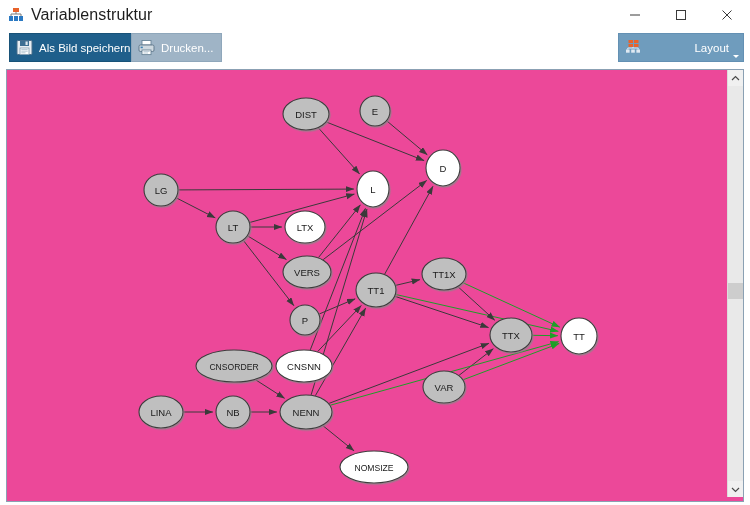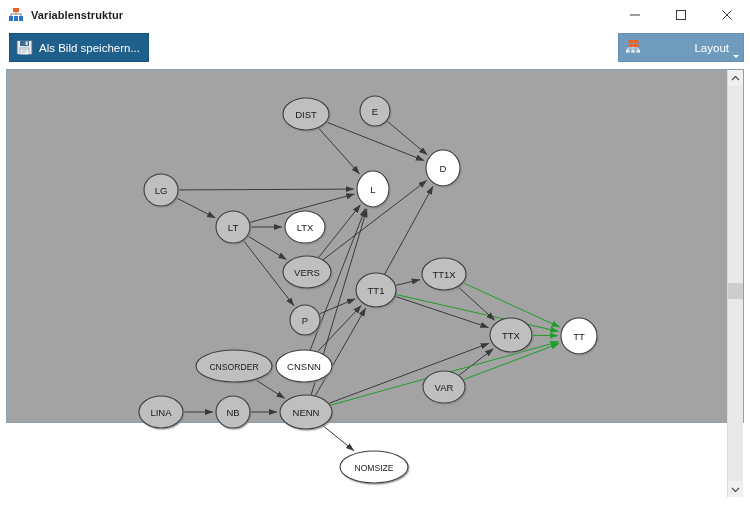--- a/index.html
+++ b/index.html
@@ -12,21 +12,21 @@
   #app{position:relative;width:750px;height:505px;background:#ffffff;}
 
   
   .titlebar{
     position:absolute;left:0;top:0;width:750px;height:30px;
     background:#ffffff;
     display:flex;align-items:center;
   }
   .title-icon{width:16px;height:16px;margin-left:8px;margin-right:7px;flex:0 0 auto;position:relative;}
   .title-text{
-    font-size:11px;color:#1d1d1d;letter-spacing:.1px;font-weight:bold;
+    font-size:16px;color:#1d1d1d;letter-spacing:.1px;
   }
   .win-buttons{position:absolute;right:0;top:0;height:30px;display:flex;}
   .win-btn{
     width:46px;height:30px;display:flex;align-items:center;justify-content:center;
     color:#3a3a3a;font-size:13px;line-height:1;
   }
   .win-btn svg{display:block;}
 
   
   .toolbar{
@@ -55,22 +55,22 @@
   }
   .tb-ico{width:19px;height:19px;margin-right:5px;flex:0 0 auto;position:relative;}
   .tb-caret{
     position:absolute;right:4px;bottom:3px;width:0;height:0;
     border-left:3px solid transparent;border-right:3px solid transparent;
     border-top:3px solid #ffffff;
   }
 
   
   .canvas-frame{
-    position:absolute;left:6px;top:69px;width:738px;height:354px;
-    border:1px solid #8ba0b3;background:#a3a3a3;box-sizing:border-box;
+    position:absolute;left:6px;top:69px;width:738px;height:433px;
+    border:1px solid #8ba0b3;background:#ec4899;box-sizing:border-box;
   }
   .canvas-inner{
     position:absolute;left:0;top:0;width:720px;height:427px;overflow:hidden;
   }
   .graph-svg{display:block;}
 
   
   .vscroll{
     position:absolute;right:0;top:0;width:16px;height:427px;
     background:#f0f0f0;border-left:1px solid #dcdcdc;box-sizing:border-box;
@@ -140,20 +140,32 @@
           <rect x="2" y="2.5" width="15" height="14" rx="1" fill="#e9eef2" stroke="#4a6e8a" stroke-width="1"></rect>
           <rect x="5" y="2.5" width="9" height="5.5" fill="#3f6f93"></rect>
           <rect x="10.5" y="3.5" width="2.2" height="3.5" fill="#dfe8ee"></rect>
           <rect x="5" y="10" width="9" height="6.5" fill="#ffffff" stroke="#7f9bb0" stroke-width="0.8"></rect>
           <path d="M6.3 11.6 H12.7 M6.3 13.2 H12.7 M6.3 14.8 H10.5" stroke="#97b0c2" stroke-width="0.7"></path>
         </svg>
       </span>
       <span>Als Bild speichern...</span>
     </div>
 
+    <div class="tb-btn tb-secondary">
+      <span class="tb-ico">
+        <svg width="19" height="19" viewBox="0 0 19 19">
+          <rect x="5" y="2.5" width="9" height="4.5" fill="#ffffff" stroke="#6b8699" stroke-width="0.9"></rect>
+          <rect x="2" y="7" width="15" height="6.5" rx="1.4" fill="#cfd9e0" stroke="#5a7386" stroke-width="0.9"></rect>
+          <rect x="3.6" y="8.6" width="2.2" height="1.6" fill="#3f7fb0"></rect>
+          <rect x="5" y="12" width="9" height="4.6" fill="#ffffff" stroke="#6b8699" stroke-width="0.9"></rect>
+          <path d="M6.4 13.4 H12.6 M6.4 15 H11" stroke="#9db4c4" stroke-width="0.7"></path>
+        </svg>
+      </span>
+      <span>Drucken...</span>
+    </div>
 
     <div class="tb-btn tb-layout">
       <span class="tb-ico">
         <svg width="19" height="19" viewBox="0 0 19 19">
           <rect x="4.5" y="2" width="4.5" height="3" fill="#e8622a"></rect>
           <rect x="10" y="2" width="4.5" height="3" fill="#e8622a"></rect>
           <rect x="4.5" y="6" width="4.5" height="3" fill="#e8622a"></rect>
           <rect x="10" y="6" width="4.5" height="3" fill="#e8622a"></rect>
           <rect x="2" y="11.5" width="3.6" height="3.2" fill="#dfe9f2"></rect>
           <rect x="7.2" y="11.5" width="3.6" height="3.2" fill="#dfe9f2"></rect>

